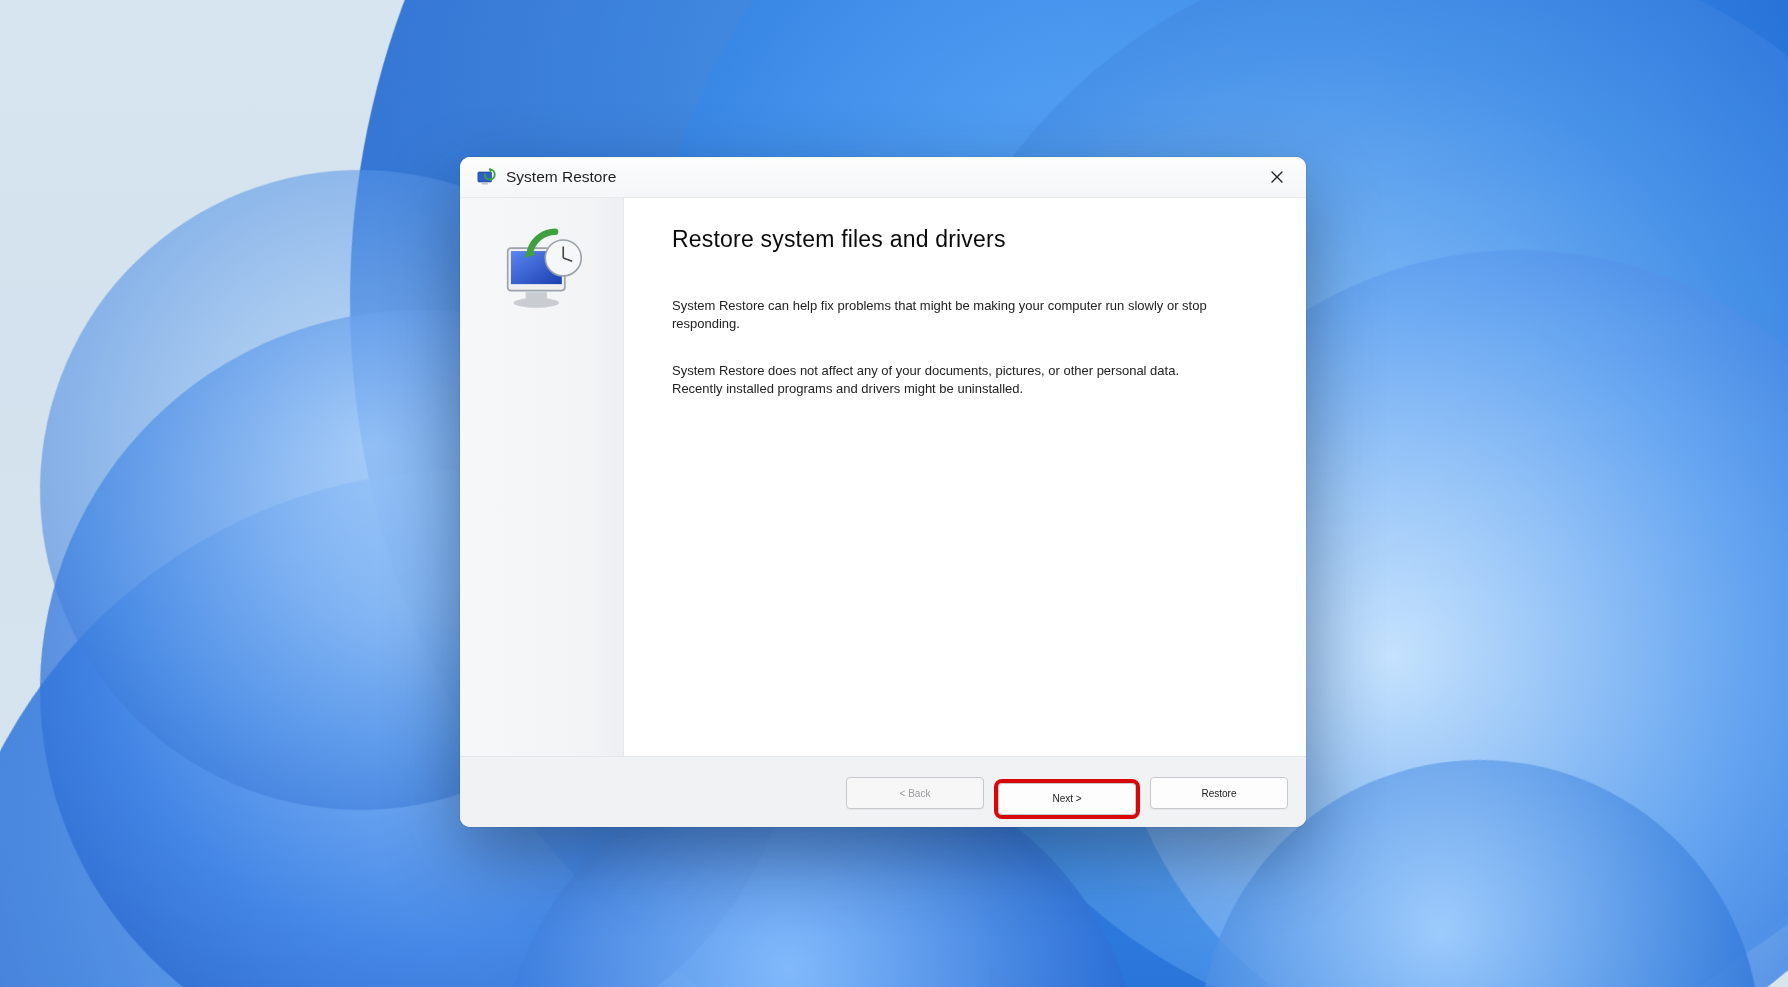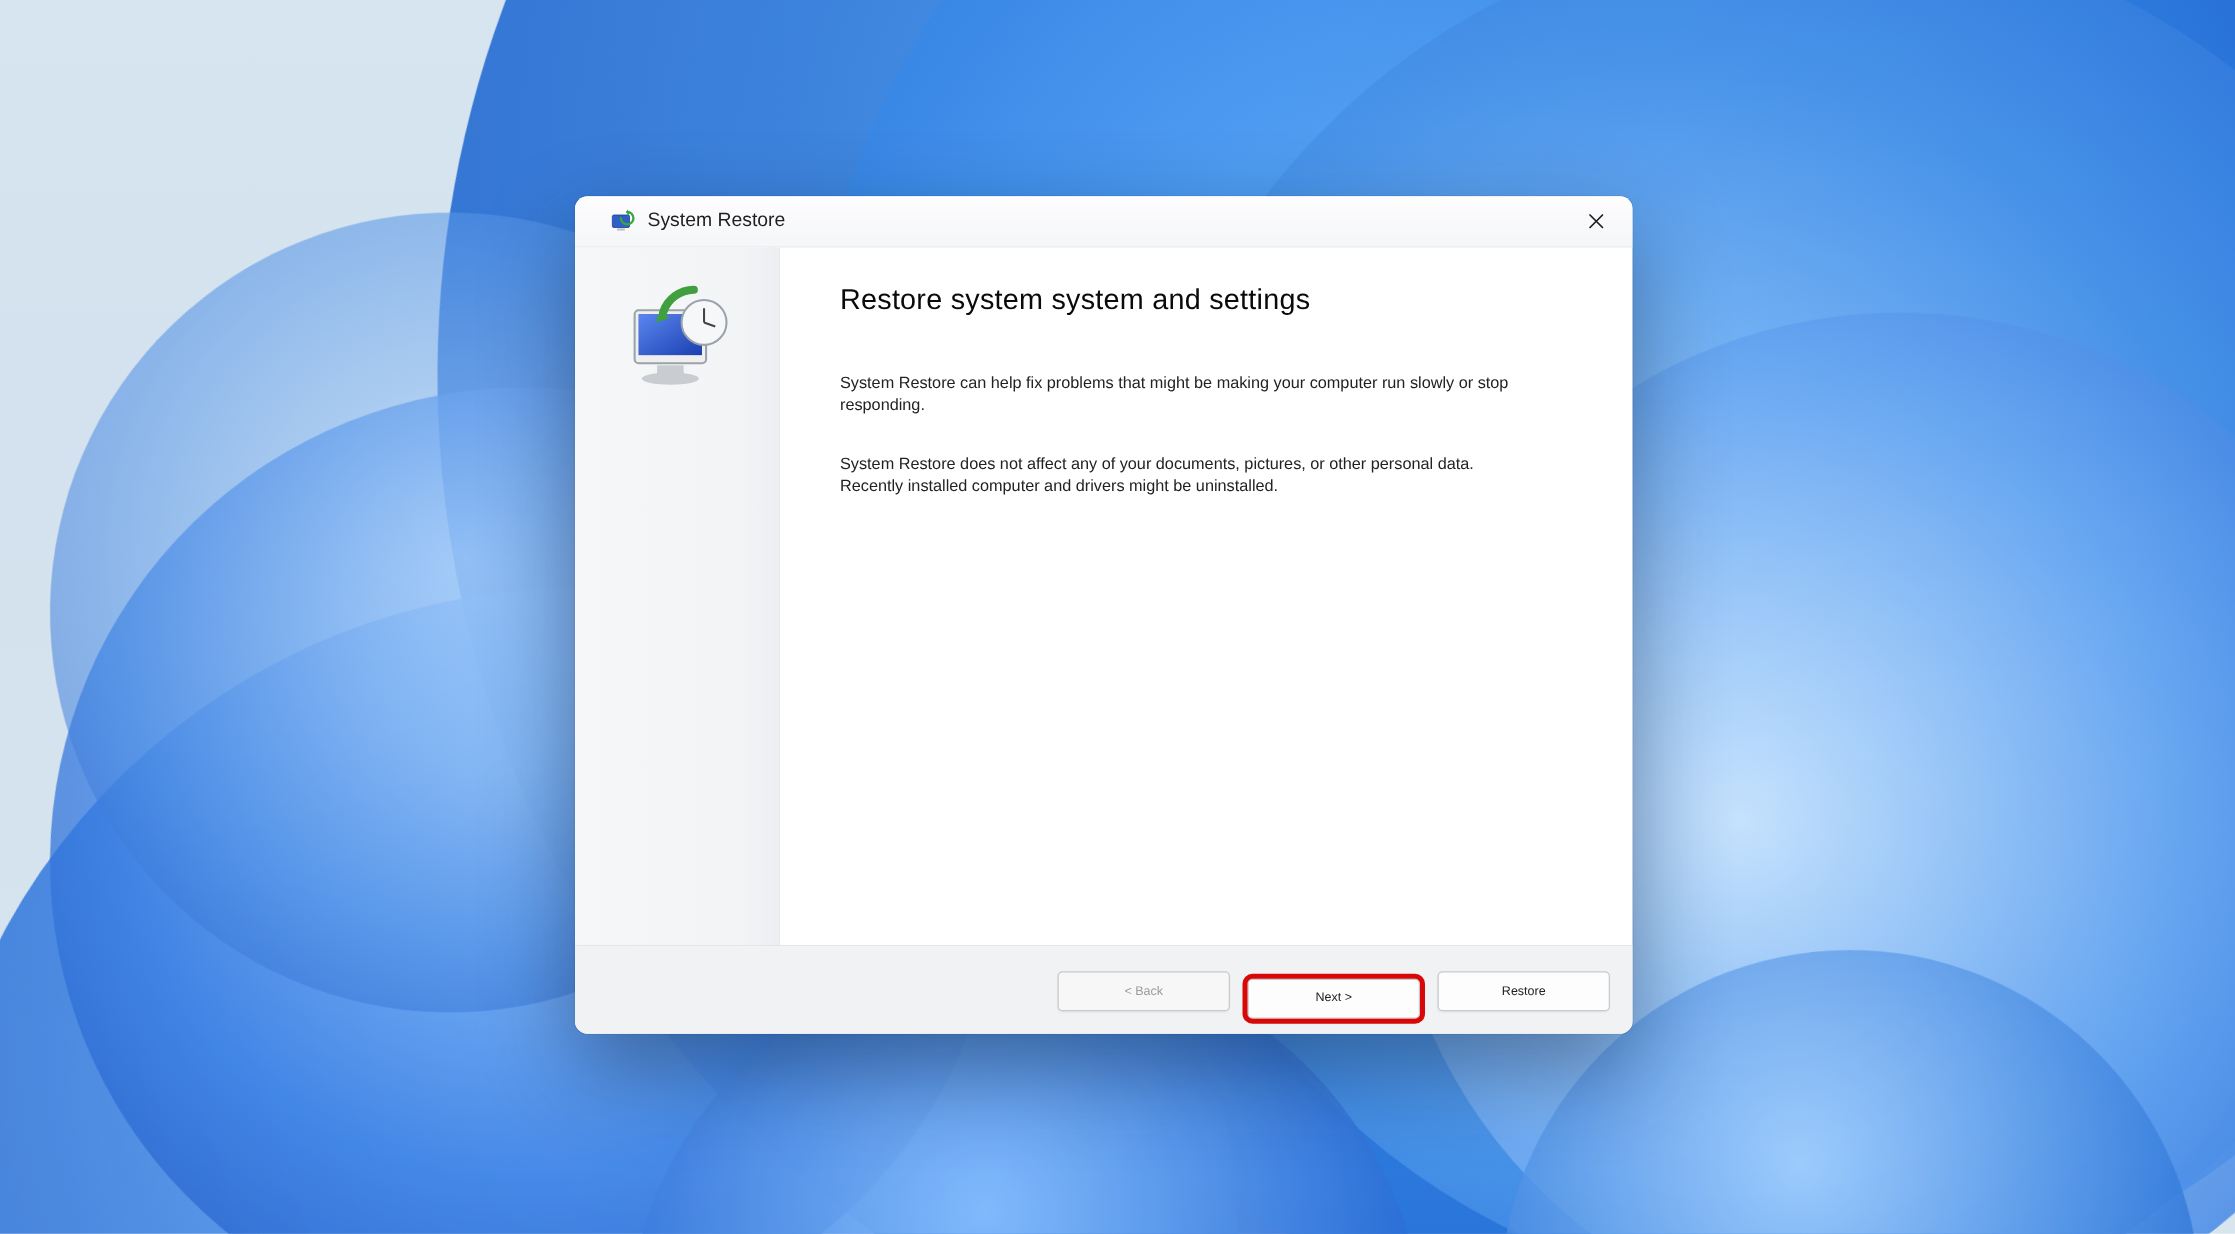--- a/index.html
+++ b/index.html
@@ -65,21 +65,21 @@
     border-radius: 10px;
     box-shadow: 0 28px 72px rgba(10,30,60,.45), 0 0 0 1px rgba(0,0,0,.05);
     overflow: hidden;
   }
 
   
   .titlebar {
     height: 40px;
     display: flex;
     align-items: center;
-    padding: 0 6px 0 28px;
+    padding: 0 6px 0 16px;
     background: linear-gradient(#fdfdfe,#f5f6f8);
     border-bottom: 1px solid #e8e9eb;
     justify-content: space-between;
   }
   .titlebar .icon {
     width: 20px; height: 20px;
     margin-right: 10px;
     display: inline-flex; align-items: center; justify-content: center;
   }
   .titlebar .title {
@@ -222,23 +222,23 @@
         <defs>
           <linearGradient id="gMon" x1="0" y1="0" x2="1" y2="1">
             <stop offset="0" stop-color="#5a86f0"></stop>
             <stop offset="1" stop-color="#1b3fb0"></stop>
           </linearGradient>
         </defs>
       </svg>
     </div>
 
     <div class="content">
-      <h1>Restore system system and settings</h1>
+      <h1>Restore system files and drivers</h1>
       <p>System Restore can help fix problems that might be making your computer run slowly or stop responding.</p>
-      <p>System Restore does not affect any of your documents, pictures, or other personal data. Recently installed computer and drivers might be uninstalled.</p>
+      <p>System Restore does not affect any of your documents, pictures, or other personal data. Recently installed programs and drivers might be uninstalled.</p>
     </div>
   </div>
 
   <div class="footer">
     <span class="btn disabled">&lt; Back</span>
     <span class="btn highlight">Next &gt;</span>
     <span class="btn">Restore</span>
   </div>
 
 </div>

